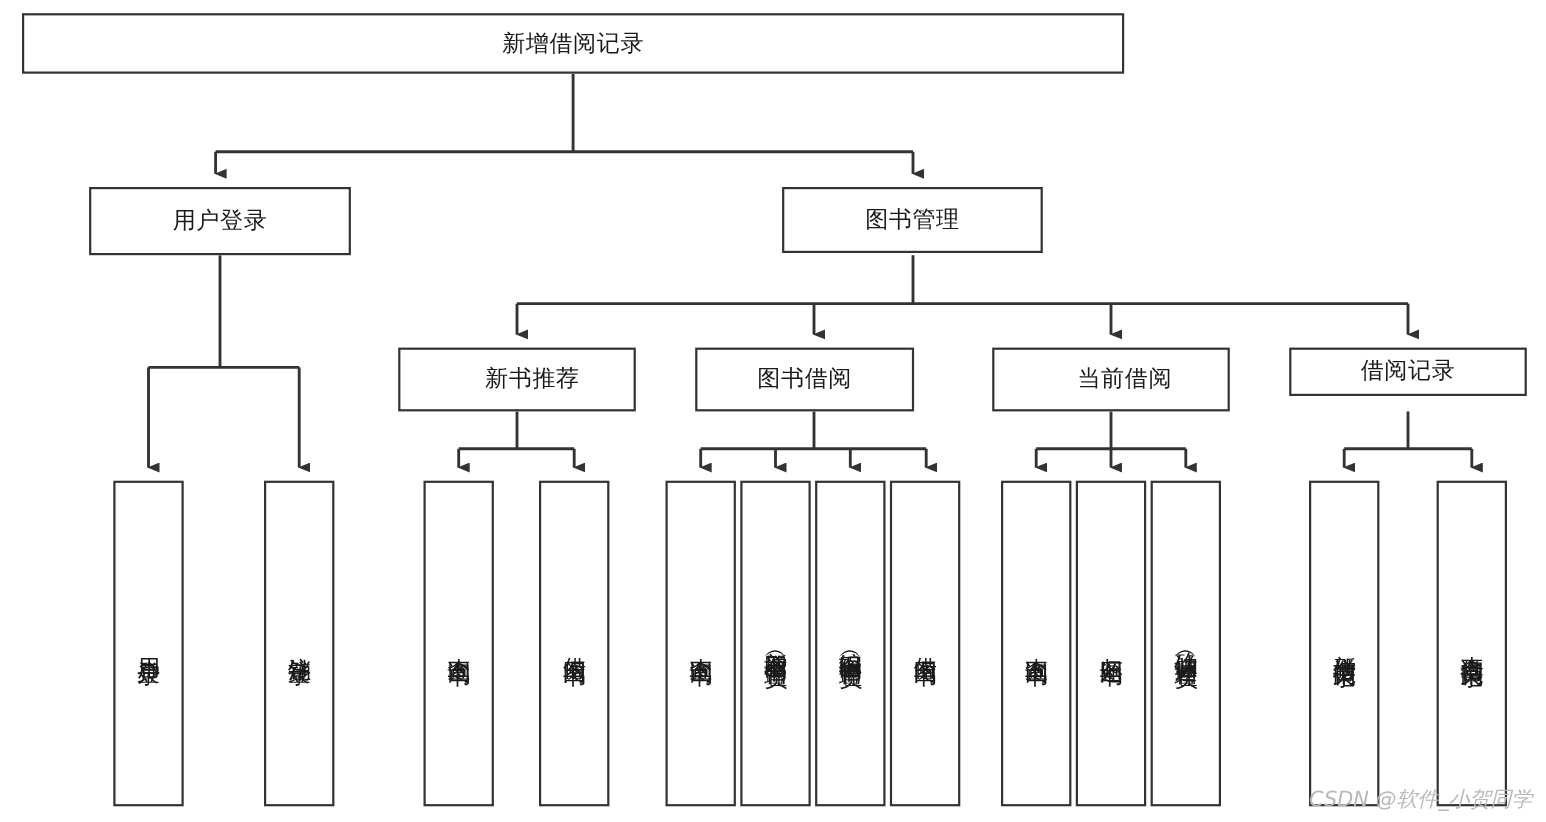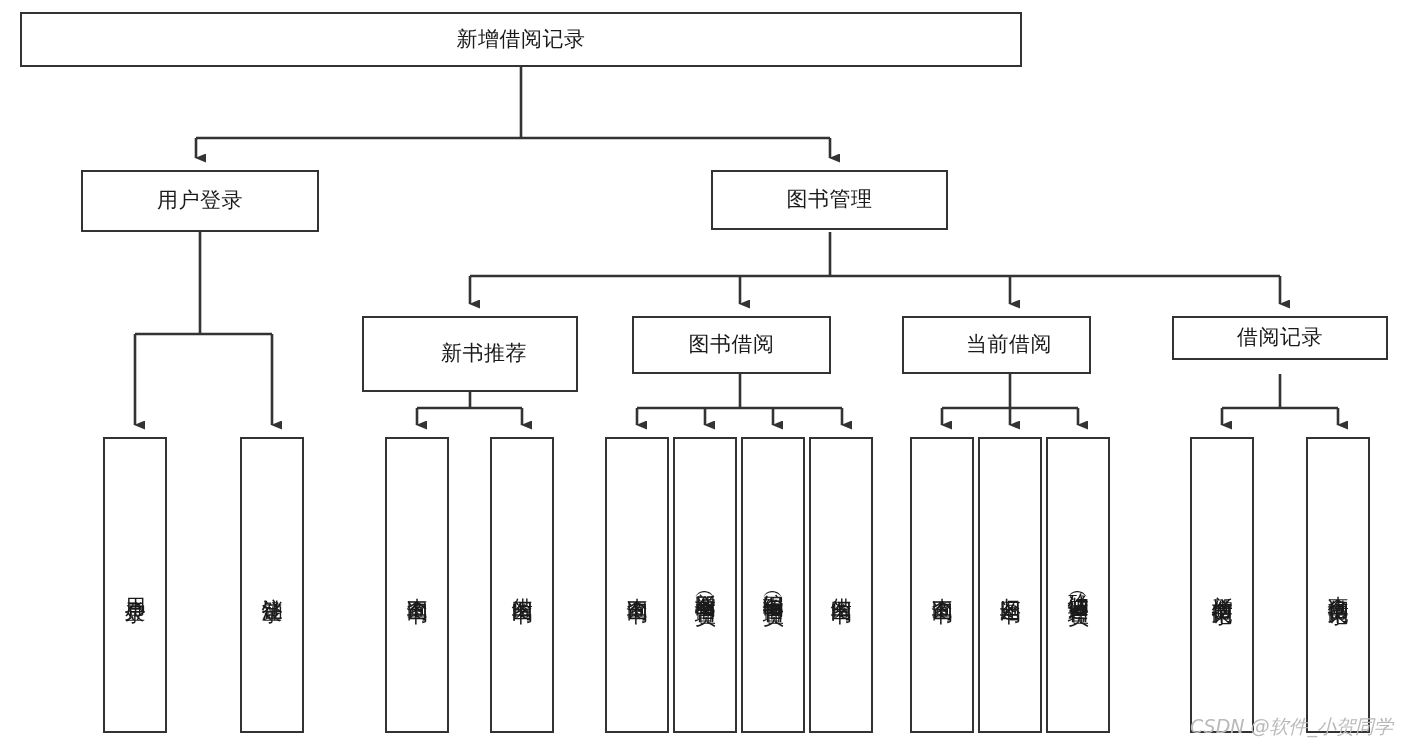--- a/index.html
+++ b/index.html
@@ -118,23 +118,23 @@
       <path d="M1338,408 L1338,425" marker-end="url(#arrow)"></path>
 
     </g>
   </svg>
 
   <div class="node h" style="left:20px; top:12px; width:1002px; height:55px;">新增借阅记录</div>
 
   <div class="node h" style="left:81px; top:170px; width:238px; height:62px;">用户登录</div>
   <div class="node h" style="left:711px; top:170px; width:237px; height:60px;">图书管理</div>
 
-  <div class="node h" style="left:362px; top:316px; width:216px; height:76px;padding-left:28px;">新书推荐</div>
+  <div class="node h" style="left:362px; top:316px; width:216px; height:58px;padding-left:28px;">新书推荐</div>
   <div class="node h" style="left:632px; top:316px; width:199px; height:58px;">图书借阅</div>
-  <div class="node h" style="left:902px; top:316px; width:189px; height:58px;padding-left:25px;">当前借阅</div>
+  <div class="node h" style="left:902px; top:316px; width:216px; height:58px;padding-left:25px;">当前借阅</div>
   <div class="node h" style="left:1172px; top:316px; width:216px; height:44px;">借阅记录</div>
 
   <div class="node v" style="left:103px; top:437px; width:64px; height:296px;">用户登录</div>
   <div class="node v" style="left:240px; top:437px; width:64px; height:296px;">注销登录</div>
 
   <div class="node v" style="left:385px; top:437px; width:64px; height:296px;">查询图书</div>
   <div class="node v" style="left:490px; top:437px; width:64px; height:296px;">借阅图书</div>
 
   <div class="node v" style="left:605px; top:437px; width:64px; height:296px;">查询图书</div>
   <div class="node v" style="left:673px; top:437px; width:64px; height:296px;">新增图书（管理员）</div>

